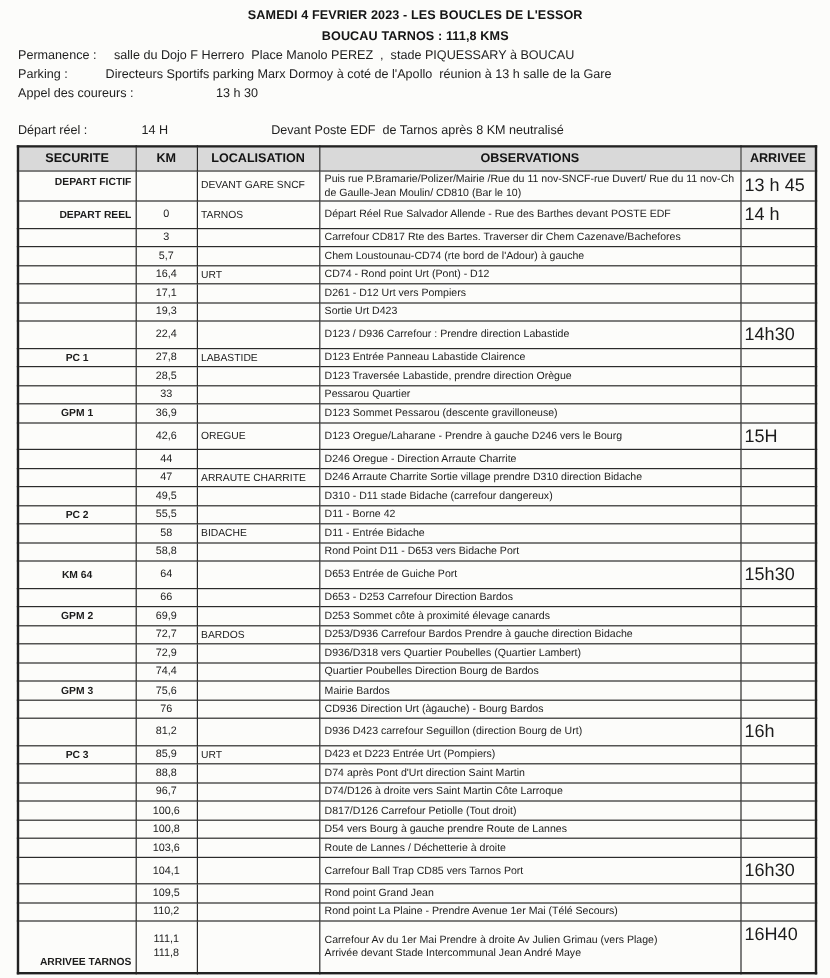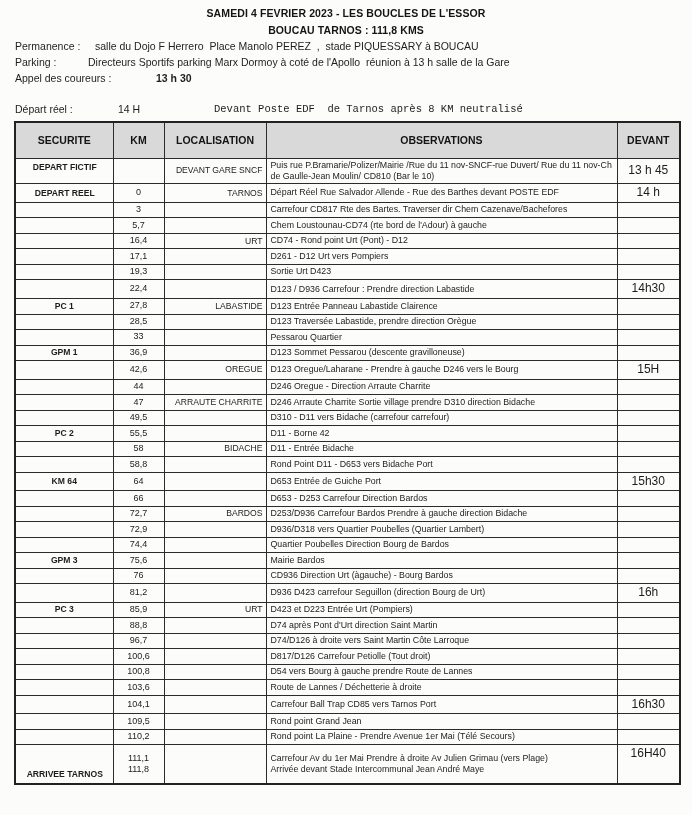--- a/index.html
+++ b/index.html
@@ -22,48 +22,48 @@
   .t1 { top: 7px; }
   .t2 { top: 24px; text-align: center; }
 
   
   .info-line { position: absolute; left: 0; width: 100%; height: 14px; font-size: 10.5px; color: #1e1e1e; }
   .i1 { top: 40px; } .i2 { top: 56px; } .i3 { top: 71.5px; } .i4 { top: 87px; } .i5 { top: 103px; }
   .info-line span { position: absolute; white-space: pre; }
   .lbl  { left: 15px; text-align: center; }
   .v95  { left: 95px; }
   .v88  { left: 88px; }
-  .v168 { left: 156px; font-weight: bold; }
+  .v168 { left: 180px; }
   .t118 { left: 118px; }
   .d175 { left: 175px; }
-  .d218 { left: 214px; font-family: Liberation Mono, monospace; }
+  .d218 { left: 226px; }
 
   
   .table-wrap { position: absolute; top: 121px; left: 14px; }
   table.route {
     border-collapse: collapse; table-layout: fixed; width: 665px;
     border: 2px solid #222;
   }
   th, td { border: 1px solid #2b2b2b; overflow: hidden; }
   th {
     background: #d9d9d9;
     font-size: 10.5px; font-weight: bold; color: #141414;
-    height: 36px; text-align: center; padding: 2px;
+    height: 20px; text-align: center; padding: 2px;
   }
   td {
     font-size: 8.8px; line-height: 1.3;
     height: 15.5px; padding: 1px 3px;
     vertical-align: middle; color: #1c1c1c;
   }
   td.col-securite { font-weight: bold; font-size: 8.6px; text-align: center; }
-  td.col-securite.align-left { text-align: center; padding-left: 4px; }
+  td.col-securite.align-left { text-align: right; padding-left: 4px; }
   td.col-km { text-align: center; font-size: 9px; }
-  td.col-localisation { text-align: right; font-size: 8.6px; }
+  td.col-localisation { text-align: left; font-size: 8.6px; }
   td.col-observations { text-align: left; padding-left: 4px; }
-  td.col-horaire { text-align: center; font-size: 12px; border-radius: 10px; }
+  td.col-horaire { text-align: left; font-size: 15px; border-radius: 10px; }
   tbody tr:first-child td.col-securite { vertical-align: top; padding-top: 3px; }
   tbody tr:last-child td.col-securite { vertical-align: bottom; padding-bottom: 3px; }
   tbody tr:last-child td.col-horaire { vertical-align: bottom; padding-bottom: 21px; }
 </style>
 </head>
 <body>
 
 <div class="page">
 
   <div class="title-line t1">SAMEDI 4 FEVRIER 2023 -  LES BOUCLES DE L'ESSOR</div>
@@ -95,21 +95,21 @@
           <col style="width:102px">
           <col style="width:351px">
           <col style="width:63px">
       </colgroup>
       <thead>
         <tr>
           <th>SECURITE</th>
           <th>KM</th>
           <th>LOCALISATION</th>
           <th>OBSERVATIONS</th>
-          <th>DEVANT</th>
+          <th>ARRIVEE</th>
         </tr>
       </thead>
       <tbody>
           <tr>
             <td class="col-securite align-left">DEPART FICTIF</td>
             <td class="col-km"></td>
             <td class="col-localisation">DEVANT GARE SNCF</td>
             <td class="col-observations">
               <div>Puis rue P.Bramarie/Polizer/Mairie /Rue du 11 nov-SNCF-rue Duvert/ Rue du 11 nov-Ch</div>
               <div>de Gaulle-Jean Moulin/ CD810 (Bar le 10)</div>
@@ -211,21 +211,21 @@
             <td class="col-securite"></td>
             <td class="col-km">47</td>
             <td class="col-localisation">ARRAUTE CHARRITE</td>
             <td class="col-observations">D246 Arraute Charrite Sortie village prendre D310 direction Bidache</td>
             <td class="col-horaire"></td>
           </tr>
           <tr>
             <td class="col-securite"></td>
             <td class="col-km">49,5</td>
             <td class="col-localisation"></td>
-            <td class="col-observations">D310 - D11 vers Bidache (carrefour carrefour)</td>
+            <td class="col-observations">D310 - D11 stade Bidache (carrefour dangereux)</td>
             <td class="col-horaire"></td>
           </tr>
           <tr>
             <td class="col-securite">PC  2</td>
             <td class="col-km">55,5</td>
             <td class="col-localisation"></td>
             <td class="col-observations">D11 - Borne 42</td>
             <td class="col-horaire"></td>
           </tr>
           <tr>
@@ -247,20 +247,27 @@
             <td class="col-km">64</td>
             <td class="col-localisation"></td>
             <td class="col-observations">D653 Entrée de Guiche Port</td>
             <td class="col-horaire">15h30</td>
           </tr>
           <tr>
             <td class="col-securite"></td>
             <td class="col-km">66</td>
             <td class="col-localisation"></td>
             <td class="col-observations">D653 - D253 Carrefour Direction Bardos</td>
+            <td class="col-horaire"></td>
+          </tr>
+          <tr>
+            <td class="col-securite">GPM 2</td>
+            <td class="col-km">69,9</td>
+            <td class="col-localisation"></td>
+            <td class="col-observations">D253 Sommet côte à proximité élevage canards</td>
             <td class="col-horaire"></td>
           </tr>
           <tr>
             <td class="col-securite"></td>
             <td class="col-km">72,7</td>
             <td class="col-localisation">BARDOS</td>
             <td class="col-observations">D253/D936 Carrefour Bardos Prendre à gauche direction Bidache</td>
             <td class="col-horaire"></td>
           </tr>
           <tr>

